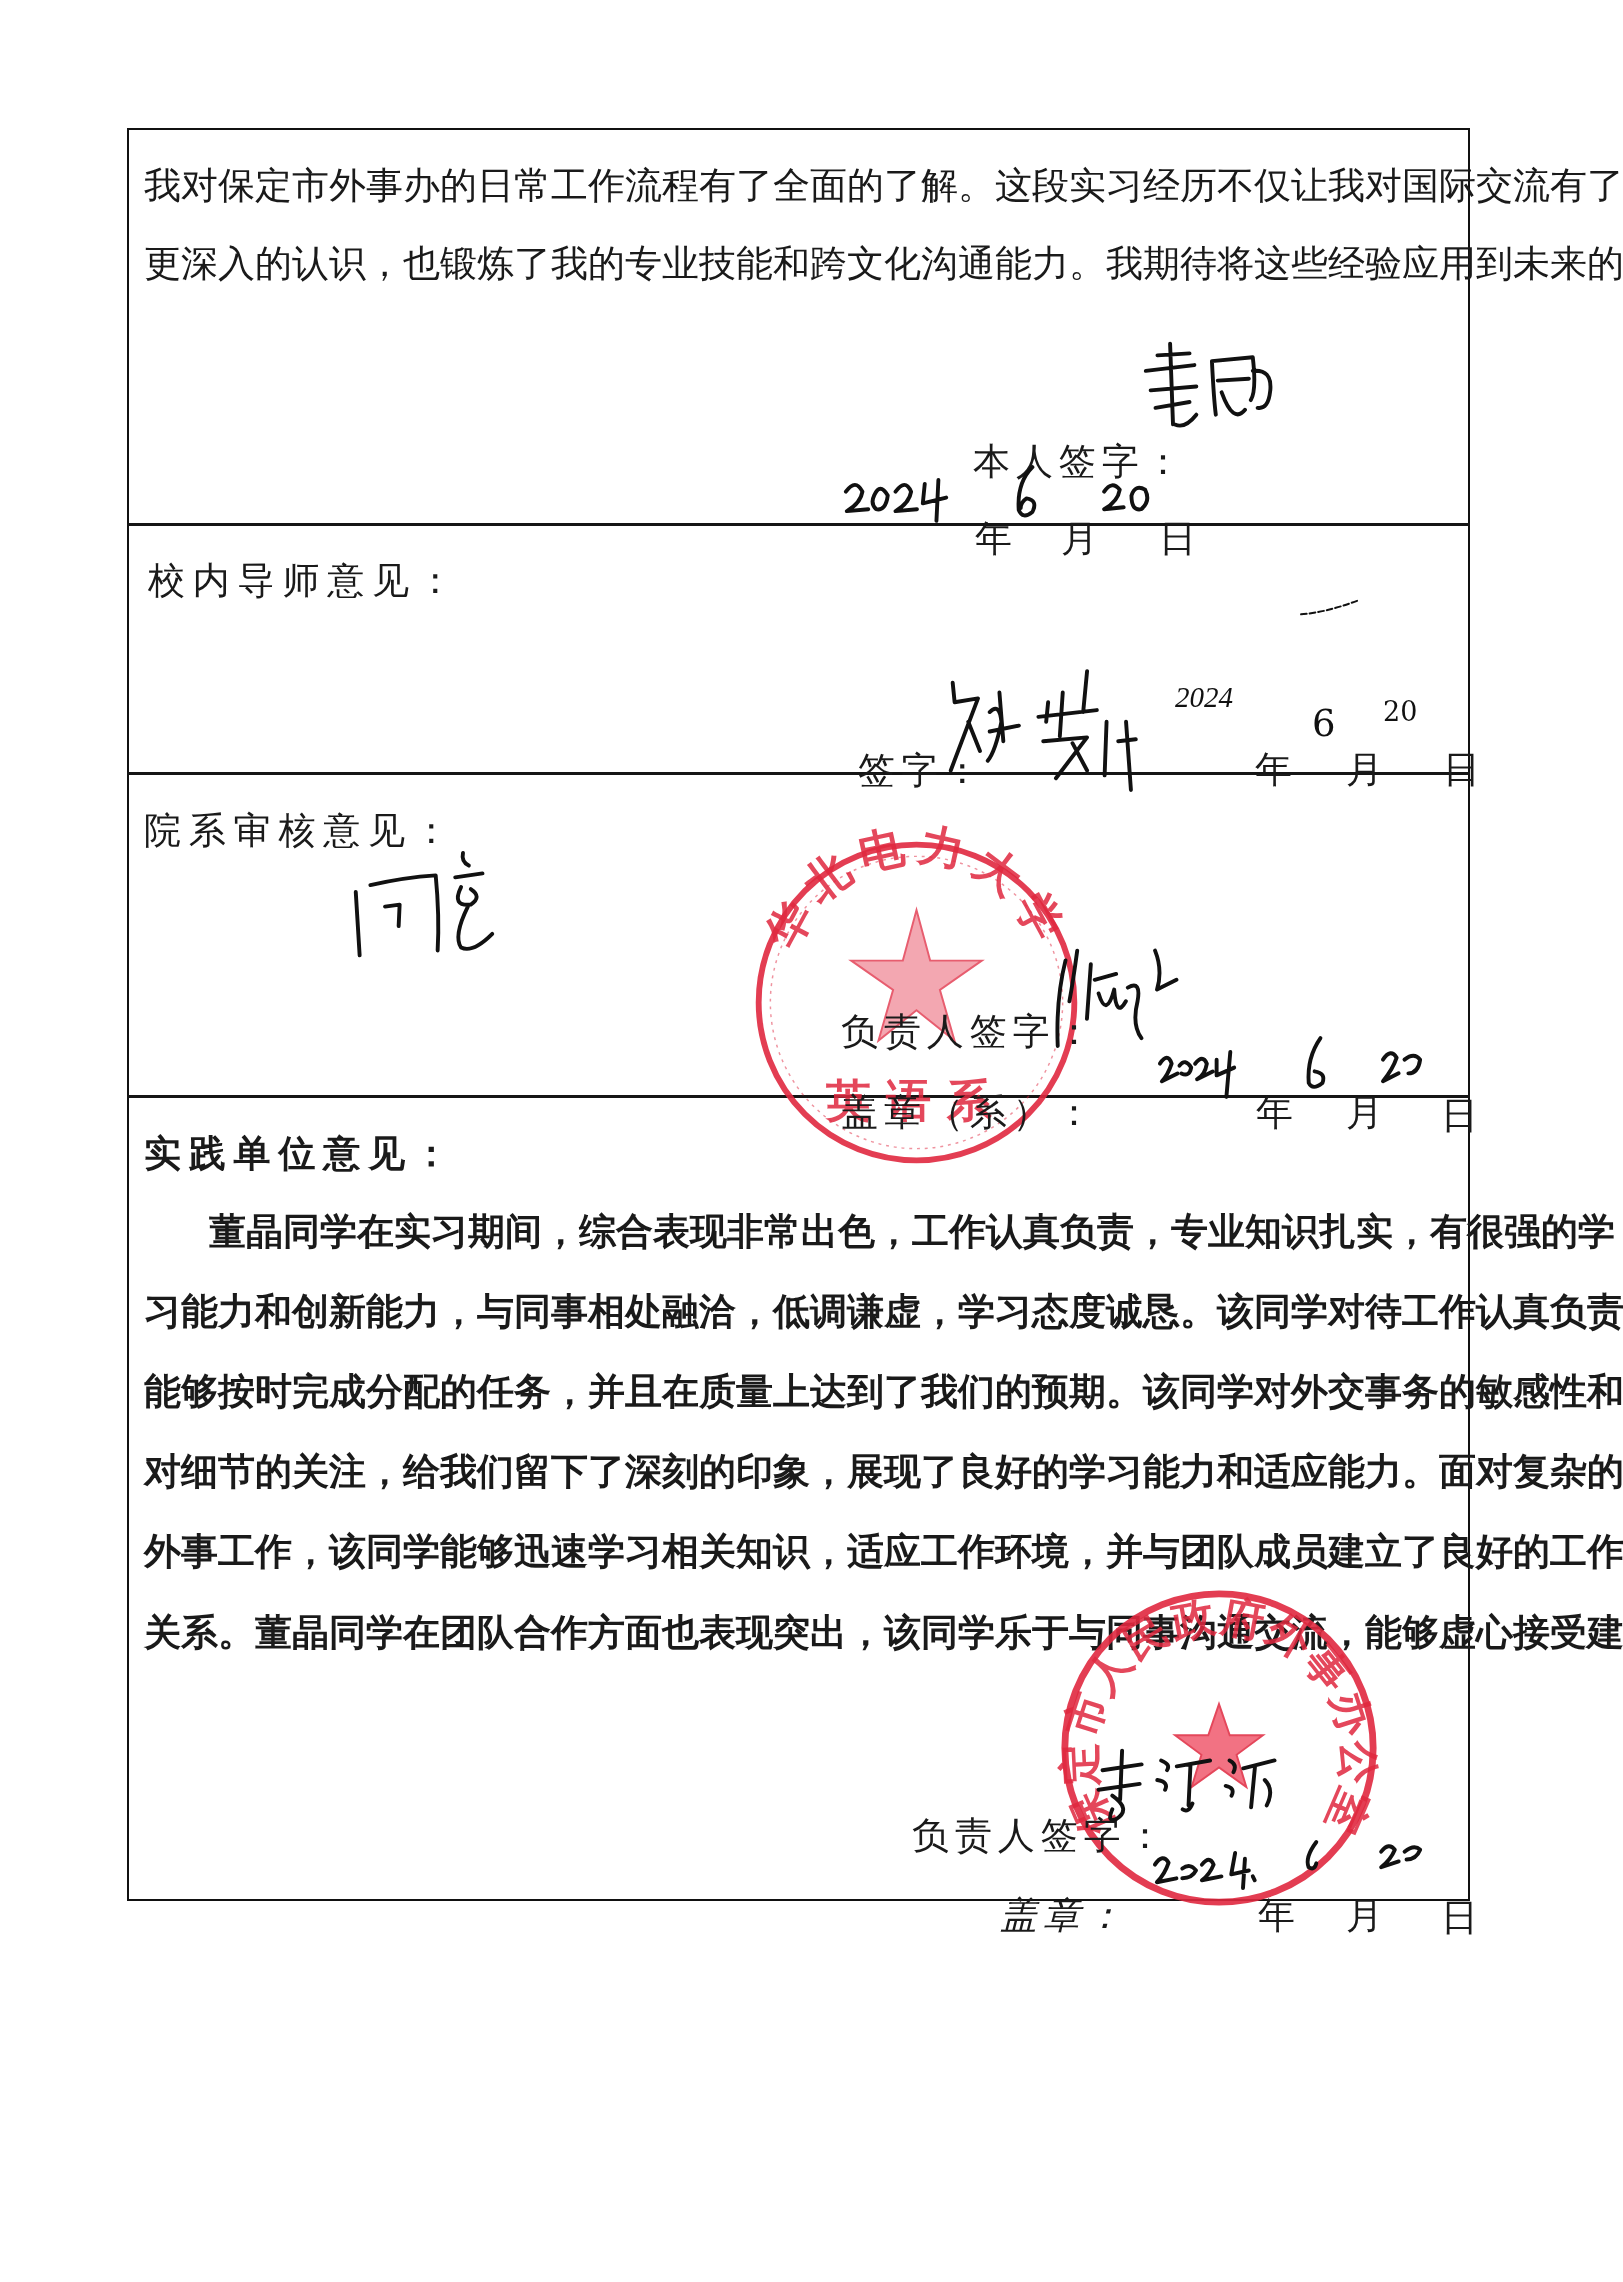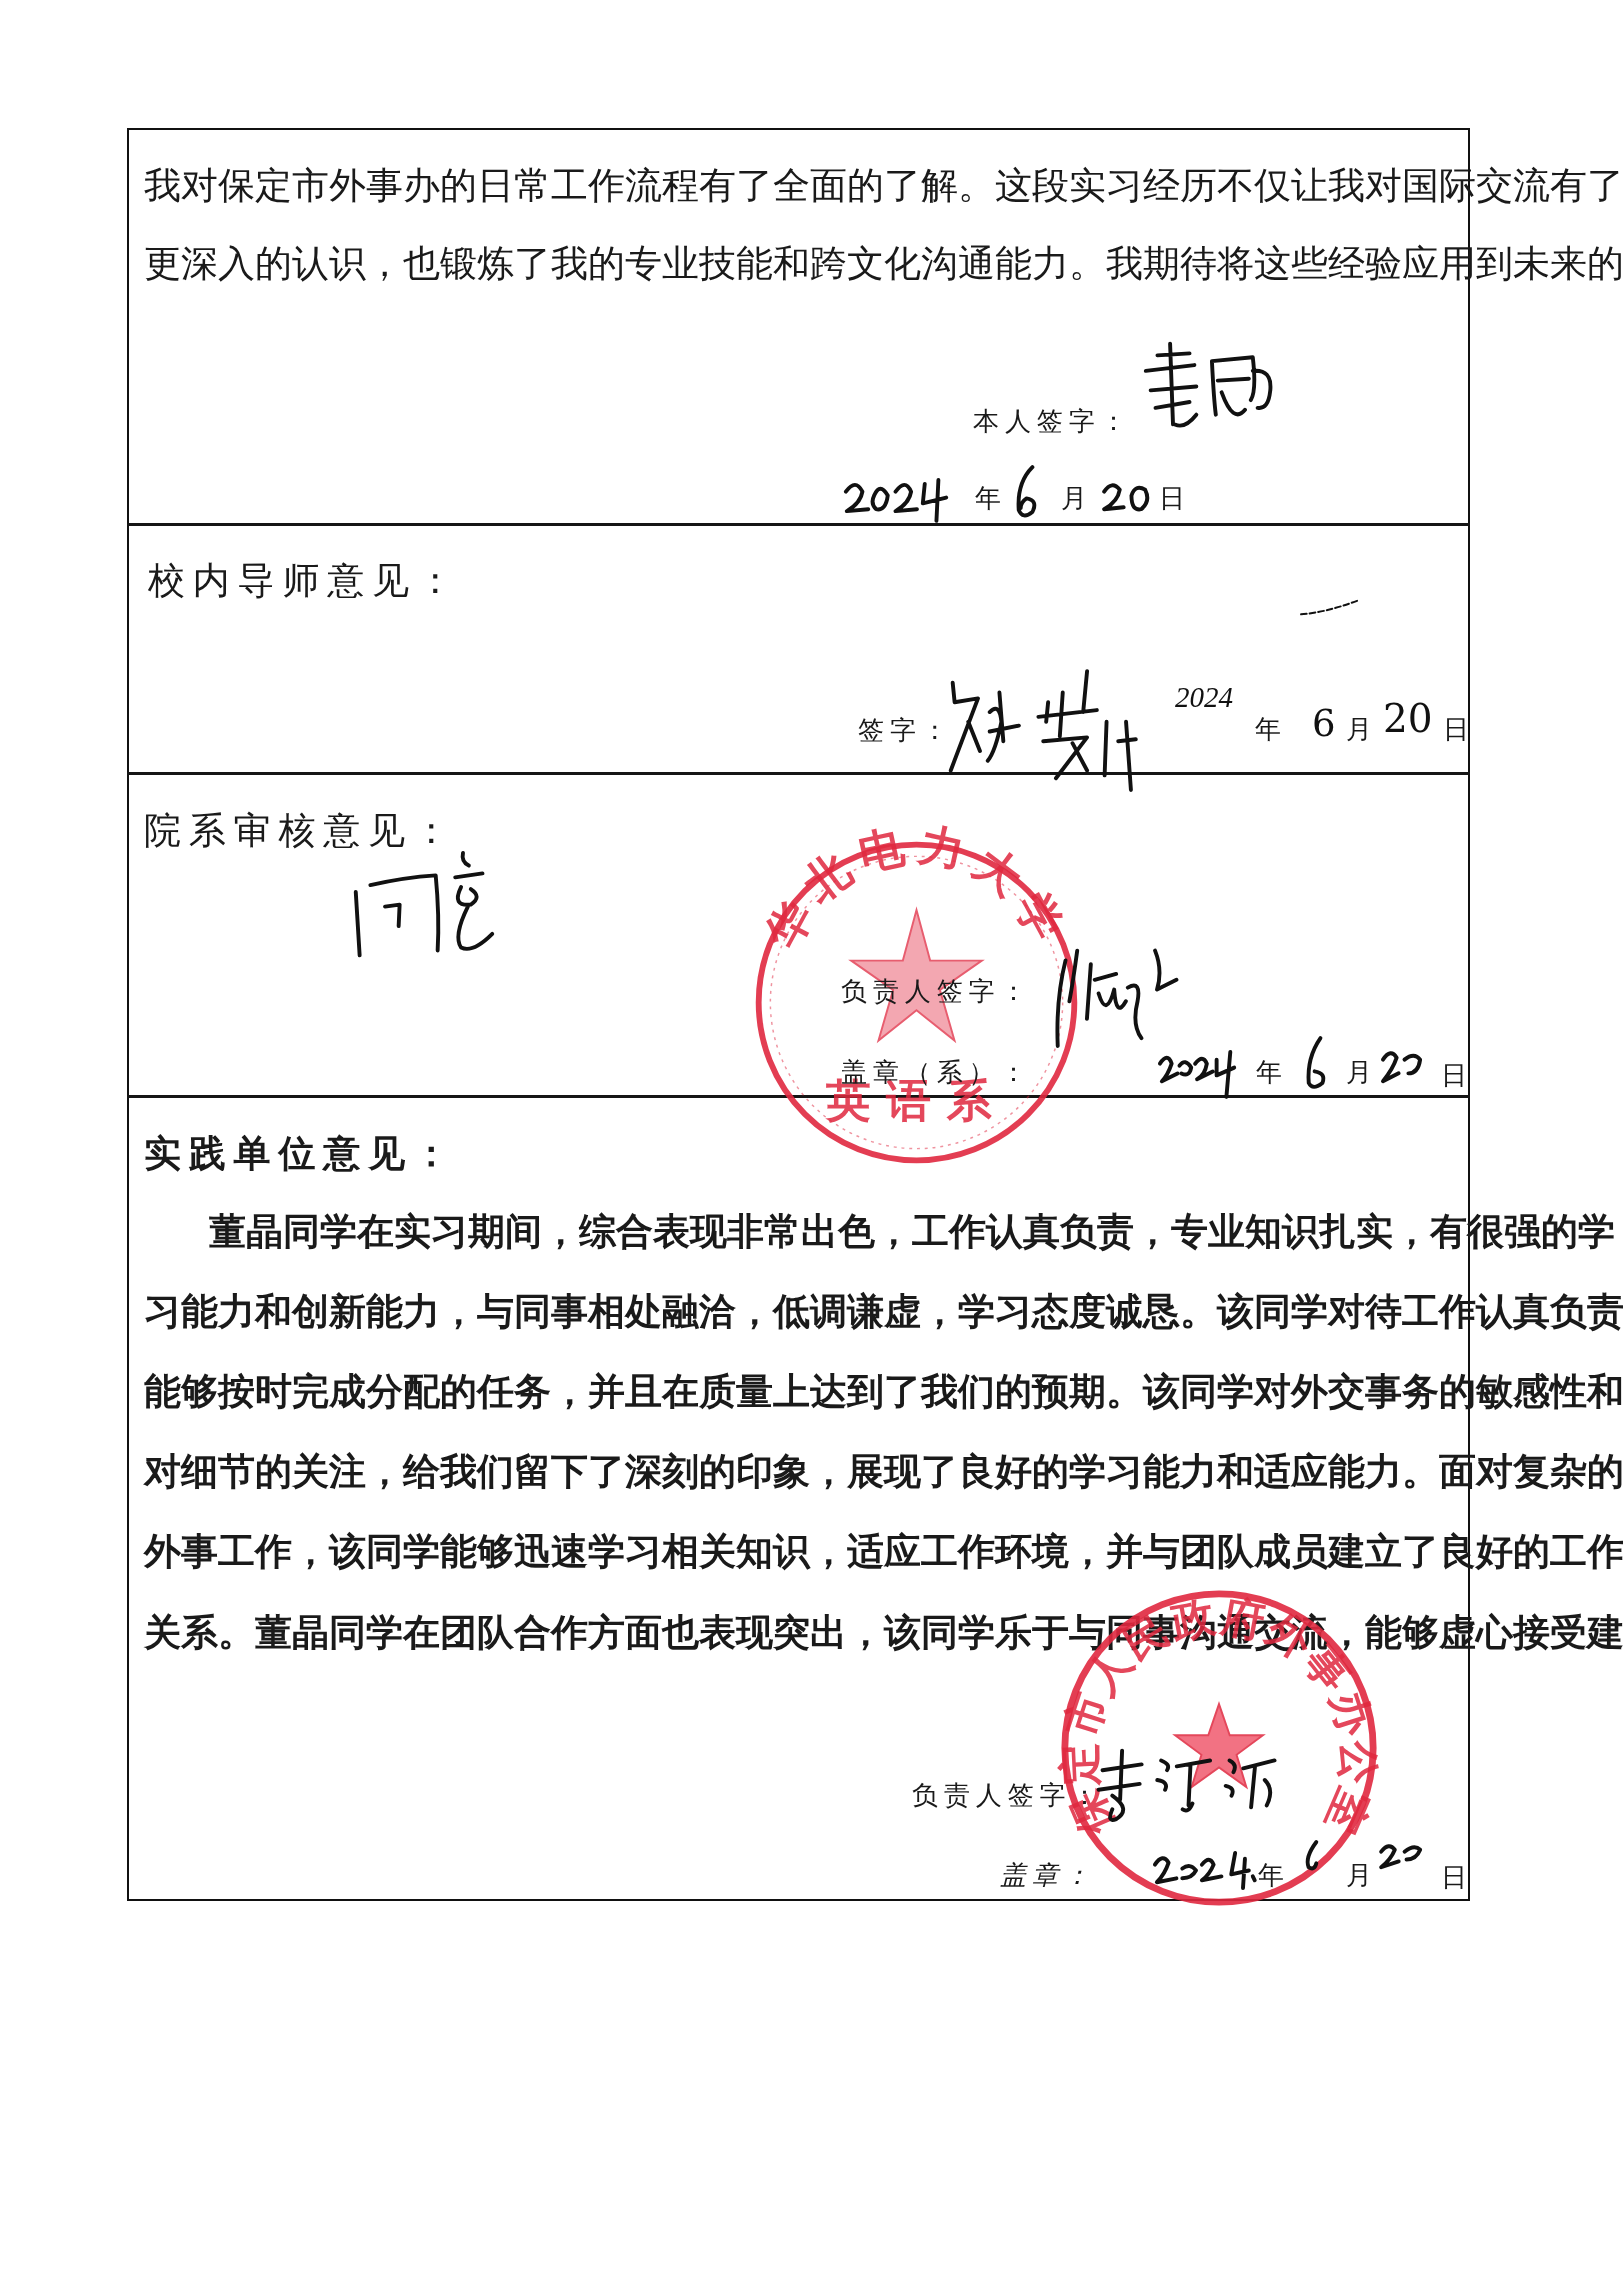--- a/index.html
+++ b/index.html
@@ -6,21 +6,21 @@
   body { width: 1624px; height: 2282px; background: #ffffff; position: relative; overflow: hidden;
          font-family: "DejaVu Sans", "Liberation Sans", sans-serif; color: #1a1a1a; }
   .page { position: absolute; left: 0; top: 0; width: 1624px; height: 2282px; }
   .table { position: absolute; left: 127px; top: 128px; width: 1343px; height: 1773px;
            border: 2.9px solid #111; box-sizing: border-box; }
   .hline { position: absolute; left: 127px; width: 1343px; height: 2.9px; background: #151515; }
   .line { position: absolute; font-size: 37px; line-height: 45px; height: 45px; white-space: nowrap; }
   .justify { display: flex; justify-content: space-between; }
   .justify span { display: inline-block; width: 39px; text-align: center; }
   .txt { position: absolute; font-size: 37px; line-height: 45px; white-space: nowrap; letter-spacing: 7.8px; }
-  .small { font-size: 26px; letter-spacing: 5.9px; }
+  .small { font-size: 37px; letter-spacing: 5.9px; margin-top: 40px; }
   .ink { position: absolute; overflow: visible; }
   .ink path { fill: none; stroke: #111; stroke-width: 4; stroke-linecap: round; stroke-linejoin: round; }
   .hand-num { position: absolute; font-family: "DejaVu Serif", serif; font-style: italic; color: #111; white-space: nowrap; }
   .stamp { position: absolute; overflow: visible; pointer-events: none; }
   .stamp text { fill: #e0283f; font-family: "DejaVu Sans", sans-serif; font-weight: bold; }
 </style>
 </head>
 <body>
 
 <div class="page">
@@ -140,21 +140,21 @@
   </svg>
   <div class="txt small" style="left:858px; top:708px;">签字：</div>
   <svg class="ink" style="left:941px; top:663px;" width="224" height="137" viewBox="0 0 230 140">
     <path d="M12 20 L14 40 L38 36 L10 110 M28 60 L40 90 M50 50 Q60 40 62 60 Q56 90 48 100 M60 30 L64 80 M50 70 L80 64"></path>
     <path d="M110 40 L108 60 M125 30 L122 75 M100 55 L160 48 M150 8 L146 50 M105 80 L150 76 L118 118 M135 82 L150 110 M170 60 L168 115 M190 60 L195 130 M182 80 L200 78"></path>
   </svg>
   <div class="hand-num" style="left:1175px; top:681px; font-size:29px;font-family:Liberation Serif, serif;">2024</div>
   <div class="txt small" style="left:1255px; top:707px;">年</div>
   <div class="hand-num" style="left:1312px; top:702px; font-size:37px; font-style:normal;">6</div>
   <div class="txt small" style="left:1346px; top:707px;">月</div>
-  <div class="hand-num" style="left:1383px; top:696px; font-size:39px; font-style:normal;">20</div>
+  <div class="hand-num" style="left:1383px; top:696px; font-size:27px; font-style:normal;">20</div>
   <div class="txt small" style="left:1443px; top:707px; letter-spacing:0;">日</div>
 
   <div class="txt" style="left:144px; top:808px;">院系审核意见：</div>
   <svg class="ink" style="left:346px; top:848px;" width="156" height="122" viewBox="0 0 160 125">
     <path d="M10 45 L14 110 M25 38 Q60 30 92 28 Q96 70 94 105 M40 60 L55 58 L54 80 M120 5 Q118 14 126 18 M112 30 L140 26 M118 40 Q108 60 128 58 Q140 50 128 42 M125 60 Q110 90 118 102 Q130 108 150 88"></path>
   </svg>
 
   <svg class="stamp" style="left:746px; top:832px;" width="341" height="341" viewBox="0 0 350 350">
     <defs>
       <path id="arc1" d="M 55 210 A 130 130 0 1 1 295 210"></path>

